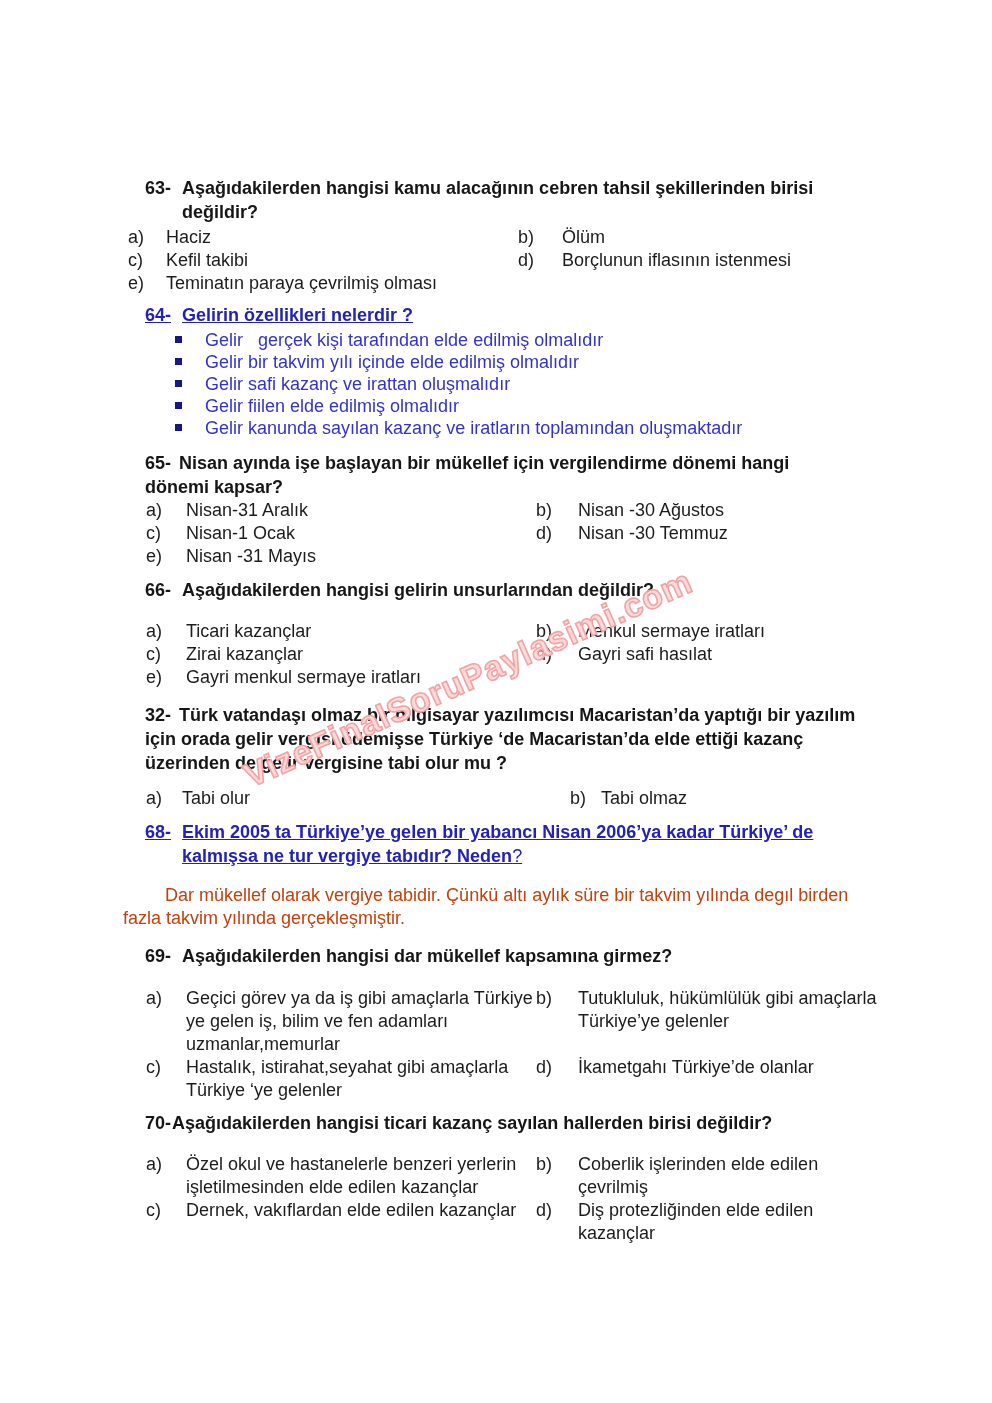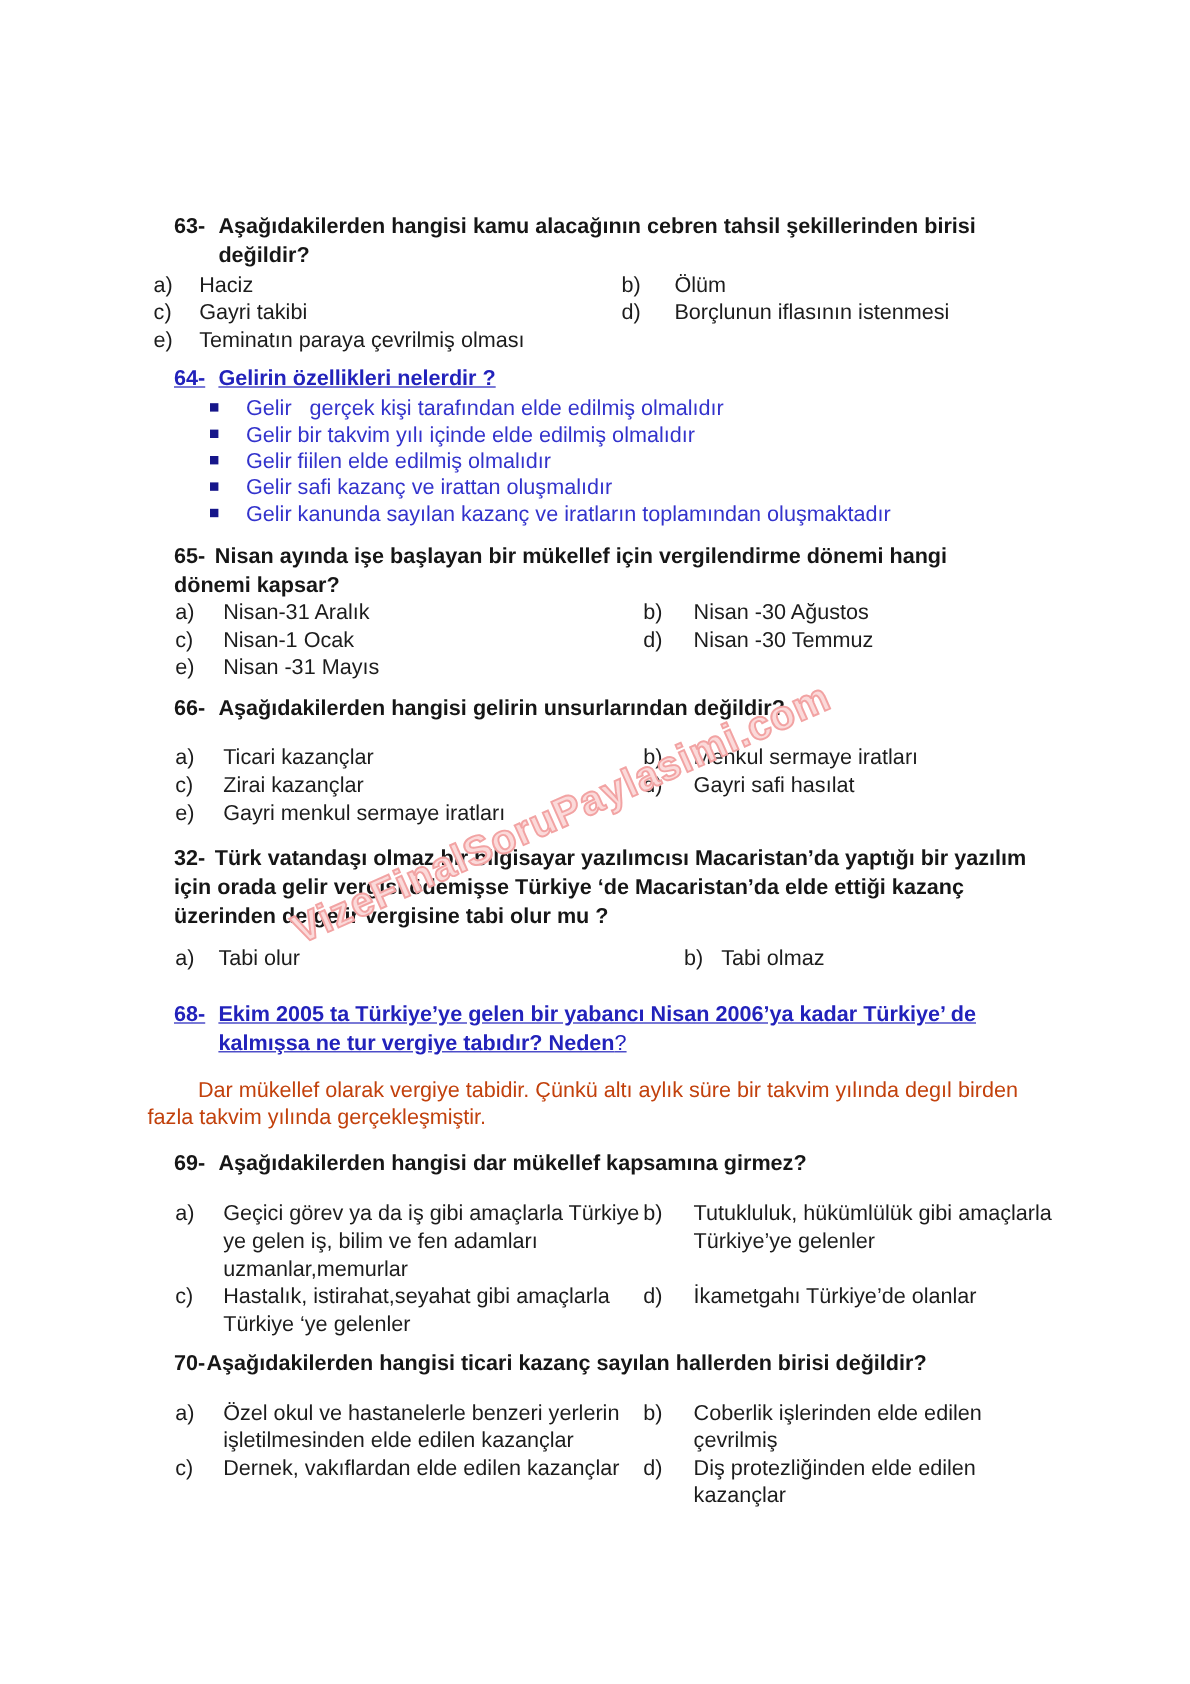--- a/index.html
+++ b/index.html
@@ -76,21 +76,21 @@
 
   
   .q63 .opts{margin-top:2px;}
   .q64{margin-top:8px;}
   .q65{margin-top:12px;}
   .q65 .opts{margin-top:0;}
   .q66{margin-top:10px;}
   .q66 .opts{margin-top:18px;}
   .q67{margin-top:14px;}
   .q67 .opts{margin-top:12px;}
-  .q68{margin-top:23px;}
+  .q68{margin-top:10px;}
   .q69{margin-top:14px;}
   .q69 .opts{margin-top:19px;}
   .q70{margin-top:9px;}
   .q70 .opts{margin-top:18px;}
 </style>
 </head>
 <body>
 
 <div class="page">
 
@@ -113,21 +113,21 @@
             <span class="T">Haciz</span>
           </div>
           <div class="opt c2">
             <span class="L">b)</span>
             <span class="T">Ölüm</span>
           </div>
         </div>
         <div class="orow">
           <div class="opt c1">
             <span class="L">c)</span>
-            <span class="T">Gayri takibi</span>
+            <span class="T">Kefil takibi</span>
           </div>
           <div class="opt c2">
             <span class="L">d)</span>
             <span class="T">Borçlunun iflasının istenmesi</span>
           </div>
         </div>
         <div class="orow">
           <div class="opt c1">
             <span class="L">e)</span>
             <span class="T">Teminatın paraya çevrilmiş olması</span>
@@ -151,27 +151,27 @@
         <div class="bullet">
           <span class="sqwrap">
               <span class="sqmark"></span>
             </span>
           <span class="btxt">Gelir bir takvim yılı içinde elde edilmiş olmalıdır</span>
         </div>
         <div class="bullet">
           <span class="sqwrap">
               <span class="sqmark"></span>
             </span>
+          <span class="btxt">Gelir safi kazanç ve irattan oluşmalıdır</span>
+        </div>
+        <div class="bullet">
+          <span class="sqwrap">
+              <span class="sqmark"></span>
+            </span>
           <span class="btxt">Gelir fiilen elde edilmiş olmalıdır</span>
-        </div>
-        <div class="bullet">
-          <span class="sqwrap">
-              <span class="sqmark"></span>
-            </span>
-          <span class="btxt">Gelir safi kazanç ve irattan oluşmalıdır</span>
         </div>
         <div class="bullet">
           <span class="sqwrap">
               <span class="sqmark"></span>
             </span>
           <span class="btxt">Gelir kanunda sayılan kazanç ve iratların toplamından oluşmaktadır</span>
         </div>
       </div>
     </section>
 

